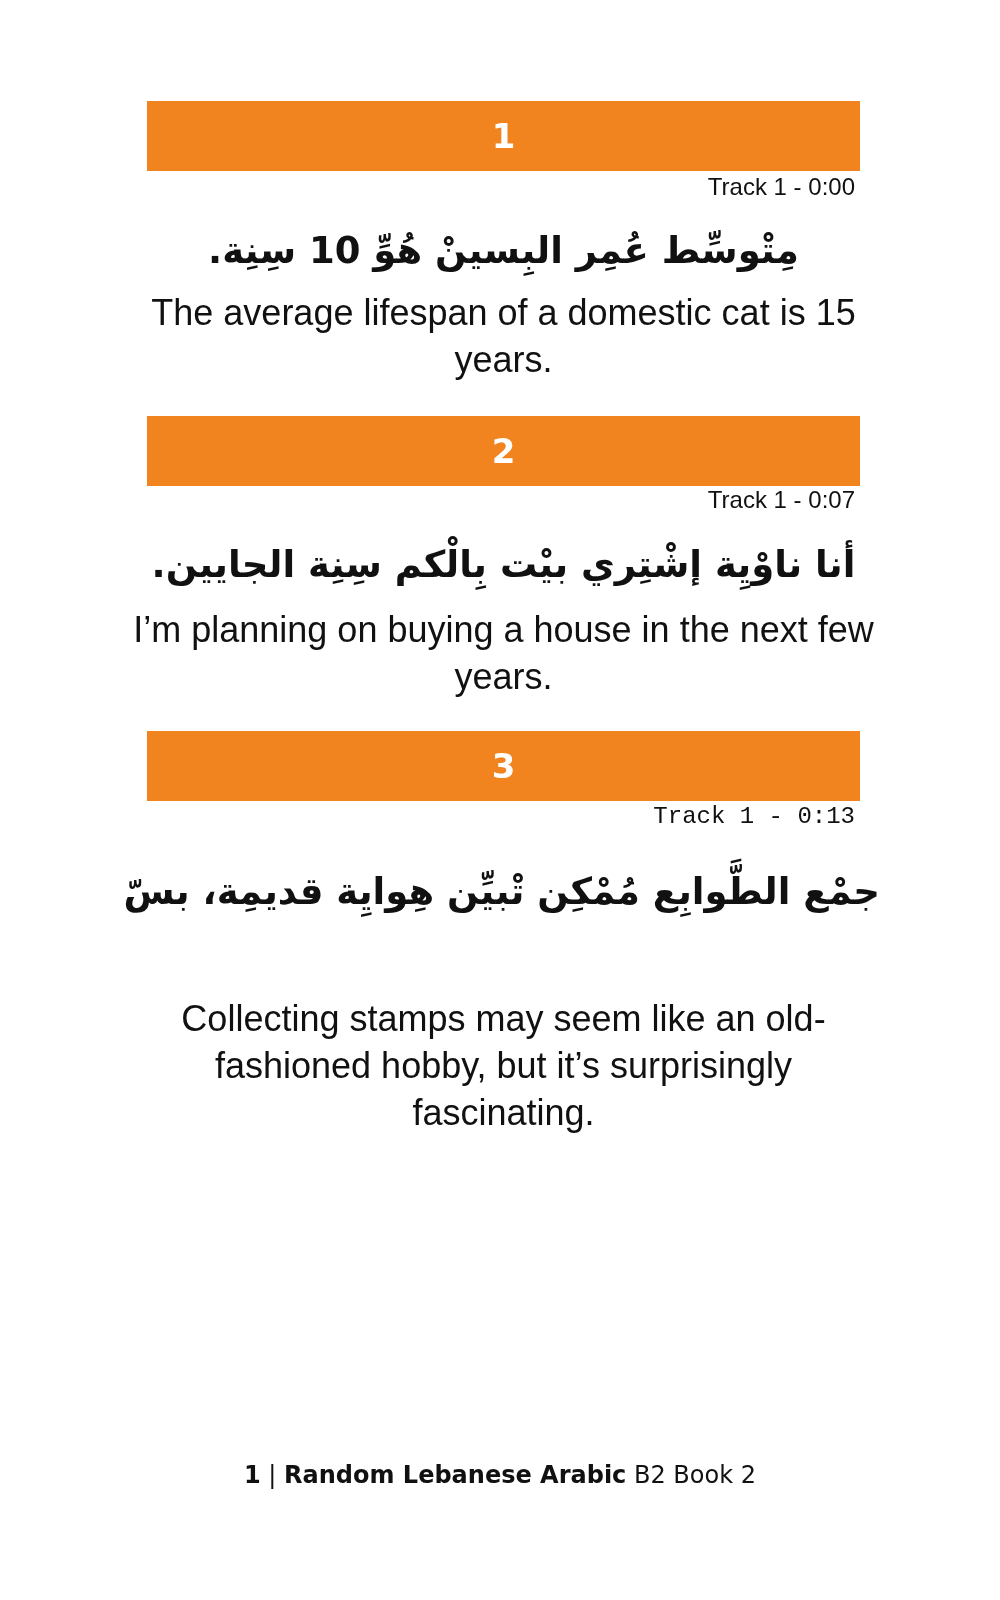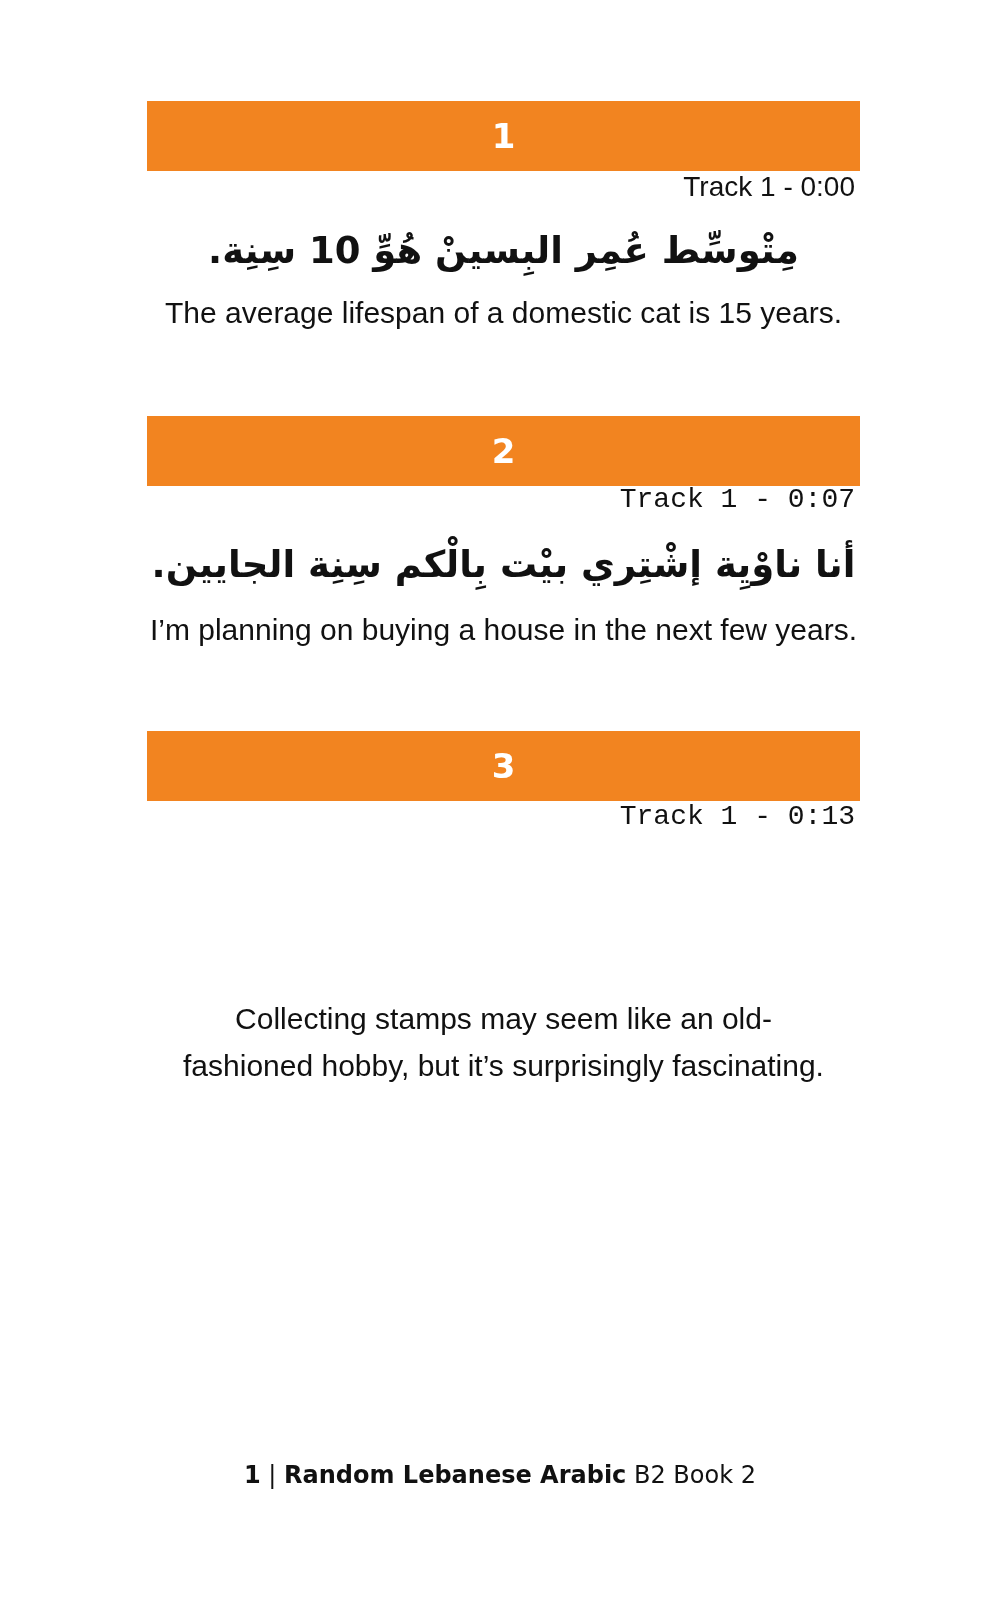--- a/index.html
+++ b/index.html
@@ -4,27 +4,27 @@
   <style>
     html, body { margin: 0; padding: 0; background: #ffffff; }
     body { width: 1000px; height: 1600px; position: relative; overflow: hidden;
            font-family: "DejaVu Sans", "Liberation Sans", sans-serif; color: #111111; }
     .page { position: absolute; left: 0; top: 0; width: 1000px; height: 1600px; }
     .entry { position: absolute; left: 147px; width: 713px; }
     .num-bar { position: absolute; left: 0; top: 0; width: 713px; height: 70px;
                display: flex; align-items: center; justify-content: center; }
     .num-label { color: #ffffff; font-family: "DejaVu Sans", sans-serif; font-weight: bold;
                  font-size: 34px; line-height: 1; }
-    .track { position: absolute; right: 5px; font-size: 28px; line-height: 24px; color: #111111;
+    .track { position: absolute; right: 5px; font-size: 24px; line-height: 24px; color: #111111;
              font-family: "Liberation Sans", sans-serif; white-space: nowrap; }
     .arabic { position: absolute; left: -20px; width: 753px; text-align: center;
               direction: rtl; font-family: "DejaVu Sans", sans-serif; font-weight: bold;
               font-size: 37px; color: #111111; white-space: nowrap; }
     .english { position: absolute; left: -20px; width: 753px; text-align: center;
-               font-family: "Liberation Sans", sans-serif; font-size: 30px; line-height: 47px;
+               font-family: "Liberation Sans", sans-serif; font-size: 36px; line-height: 47px;
                color: #111111; }
     .footer { position: absolute; left: 0; width: 1000px; top: 1458px; text-align: center;
               font-family: "DejaVu Sans", sans-serif; font-size: 24px; line-height: 34px; color: #111111; }
     .footer b { font-weight: bold; }
     .footer .light { font-weight: normal; }
   </style>
 </head>
 <body>
 
 <div class="page">
@@ -37,33 +37,34 @@
     <div class="arabic" style="top:122px; line-height:56px;">
       <span>مِتْوسِّط عُمِر البِسينْ هُوِّ 10 سِنِة.</span>
     </div>
     <div class="english" style="top:188px;">The average lifespan of a domestic cat is 15 years.</div>
   </div>
 
   <div class="entry" style="top:416px;">
     <div class="num-bar" style="background:#F28420;">
       <span class="num-label">2</span>
     </div>
-    <div class="track" style="top:72px;font-family:Liberation Mono, monospace;">Track 1 - 0:07</div>
+    <div class="track" style="top:72px;">Track 1 - 0:07</div>
     <div class="arabic" style="top:121px; line-height:56px;">
       <span>أنا ناوْيِة إشْتِري بيْت بِالْكم سِنِة الجايين.</span>
     </div>
     <div class="english" style="top:190px;">I’m planning on buying a house in the next few years.</div>
   </div>
 
   <div class="entry" style="top:731px;">
     <div class="num-bar" style="background:#F28420;">
       <span class="num-label">3</span>
     </div>
     <div class="track" style="top:74px;font-family:Liberation Mono, monospace;">Track 1 - 0:13</div>
     <div class="arabic" style="top:122px; line-height:78px;">
+      <div>جمْع الطَّوابِع مُمْكِن تْبيِّن هِوايِة قديمِة، بسّ</div>
     </div>
     <div class="english" style="top:264px; left:30px; width:653px;">Collecting stamps may seem like an old-fashioned hobby, but it’s surprisingly fascinating.</div>
   </div>
 
   <div class="footer">
     <b>1</b>
     <span style="font-weight:normal;">|</span>
     <b>Random Lebanese Arabic</b>
     <span class="light">B2 Book 2</span>
   </div>

